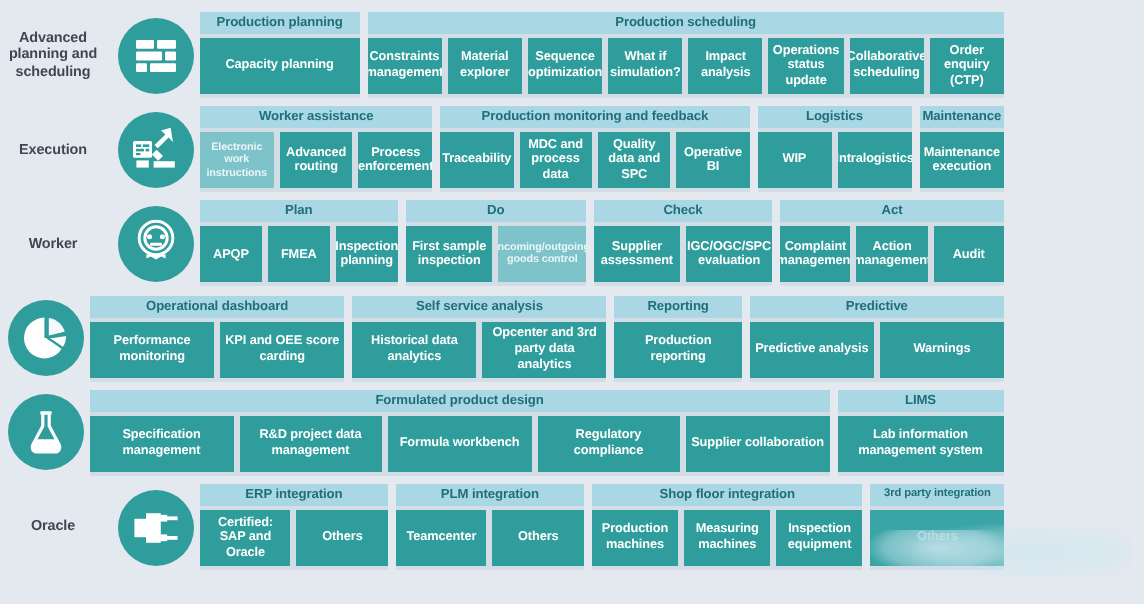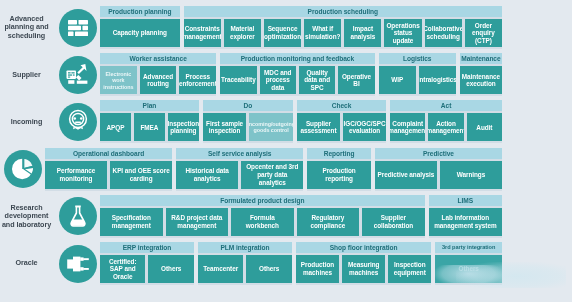--- a/index.html
+++ b/index.html
@@ -168,21 +168,21 @@
               <div class="tile" style="flex: 1 1 0px;">What if simulation?</div>
               <div class="tile" style="flex: 1 1 0px;">Impact analysis</div>
               <div class="tile" style="flex: 1 1 0px;">Operations status update</div>
               <div class="tile" style="flex: 1 1 0px;">Collaborative scheduling</div>
               <div class="tile" style="flex: 1 1 0px;">Order enquiry (CTP)</div>
             </div>
           </div>
         </div>
       </div>
       <div class="row">
-        <div class="row-label">Supplier</div>
+        <div class="row-label">Execution</div>
         <div class="row-icon">
           <div class="circle">
             <svg width="26" height="24" viewBox="0 0 26 24">
               <g fill="#fff">
                 <path d="M15.5 2.2l2.2 2.1-5.4 5.2 1.6 1.6 5.4-5.3 2.2 2.2-1.2-7.1z"></path>
                 <path d="M13.3 11.9l3.2 3.1-2.4 2.4-3.2-3.1z"></path>
                 <rect x="1.5" y="7.5" width="9.5" height="8.4" rx="0.8"></rect>
                 <path d="M11.8 17.6h10.6v3.2H11.8z"></path>
                 <path d="M3.2 17.2h6.2v3.6H3.2z"></path>
               </g>
@@ -223,21 +223,21 @@
           </div>
           <div class="group" style="flex: 88 1 0px;">
             <div class="group-header">Maintenance</div>
             <div class="group-tiles">
               <div class="tile" style="flex: 1 1 0px;">Maintenance execution</div>
             </div>
           </div>
         </div>
       </div>
       <div class="row">
-        <div class="row-label">Incoming</div>
+        <div class="row-label">Worker</div>
         <div class="row-icon">
           <div class="circle">
             <svg width="24" height="25" viewBox="0 0 24 25">
               <g fill="none" stroke="#fff" stroke-width="1.5">
                 <circle cx="12" cy="10" r="8.4"></circle>
                 <circle cx="12" cy="10" r="5.6"></circle>
               </g>
               <g fill="#fff">
                 <circle cx="8.8" cy="9.4" r="1.25"></circle>
                 <circle cx="15.2" cy="9.4" r="1.25"></circle>
@@ -320,21 +320,20 @@
           <div class="group" style="flex: 200 1 0px;">
             <div class="group-header">Predictive</div>
             <div class="group-tiles">
               <div class="tile" style="flex: 1 1 0px;">Predictive analysis</div>
               <div class="tile" style="flex: 1 1 0px;">Warnings</div>
             </div>
           </div>
         </div>
       </div>
       <div class="row">
-        <div class="row-label">Research development and laboratory</div>
         <div class="row-icon">
           <div class="circle">
             <svg width="22" height="25" viewBox="0 0 22 25">
               <g fill="none" stroke="#fff" stroke-width="1.6" stroke-linejoin="round">
                 <path d="M8.2 2.4h5.6M9.4 2.6v6.4L4.4 18.4c-.9 1.7.2 3.6 2.0 3.6h9.2c1.8 0 2.9-1.9 2.0-3.6L12.6 9.0V2.6z"></path>
               </g>
               <path d="M6.2 15.6h9.6l2.0 3.6c.7 1.3-.1 2.6-1.5 2.6H5.7c-1.4 0-2.2-1.3-1.5-2.6z" fill="#fff"></path>
             </svg>
           </div>
         </div>

